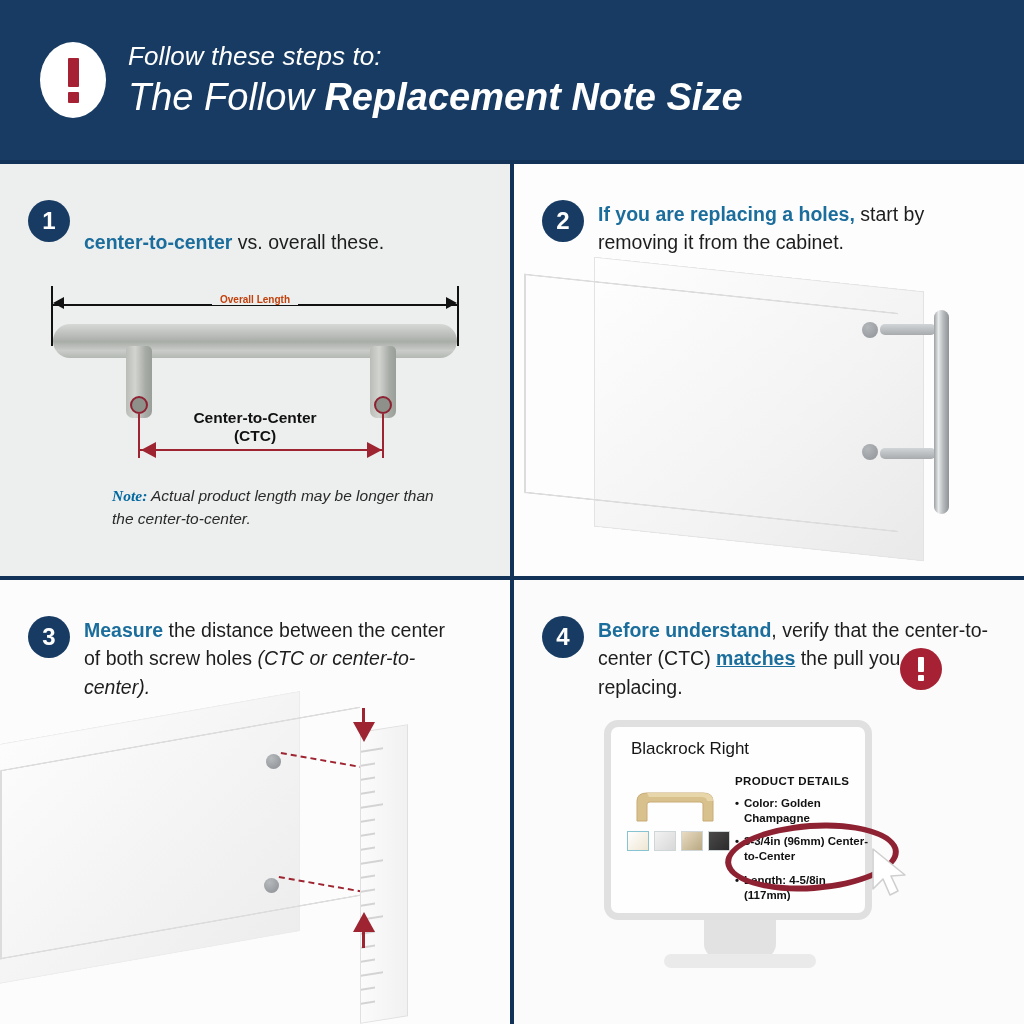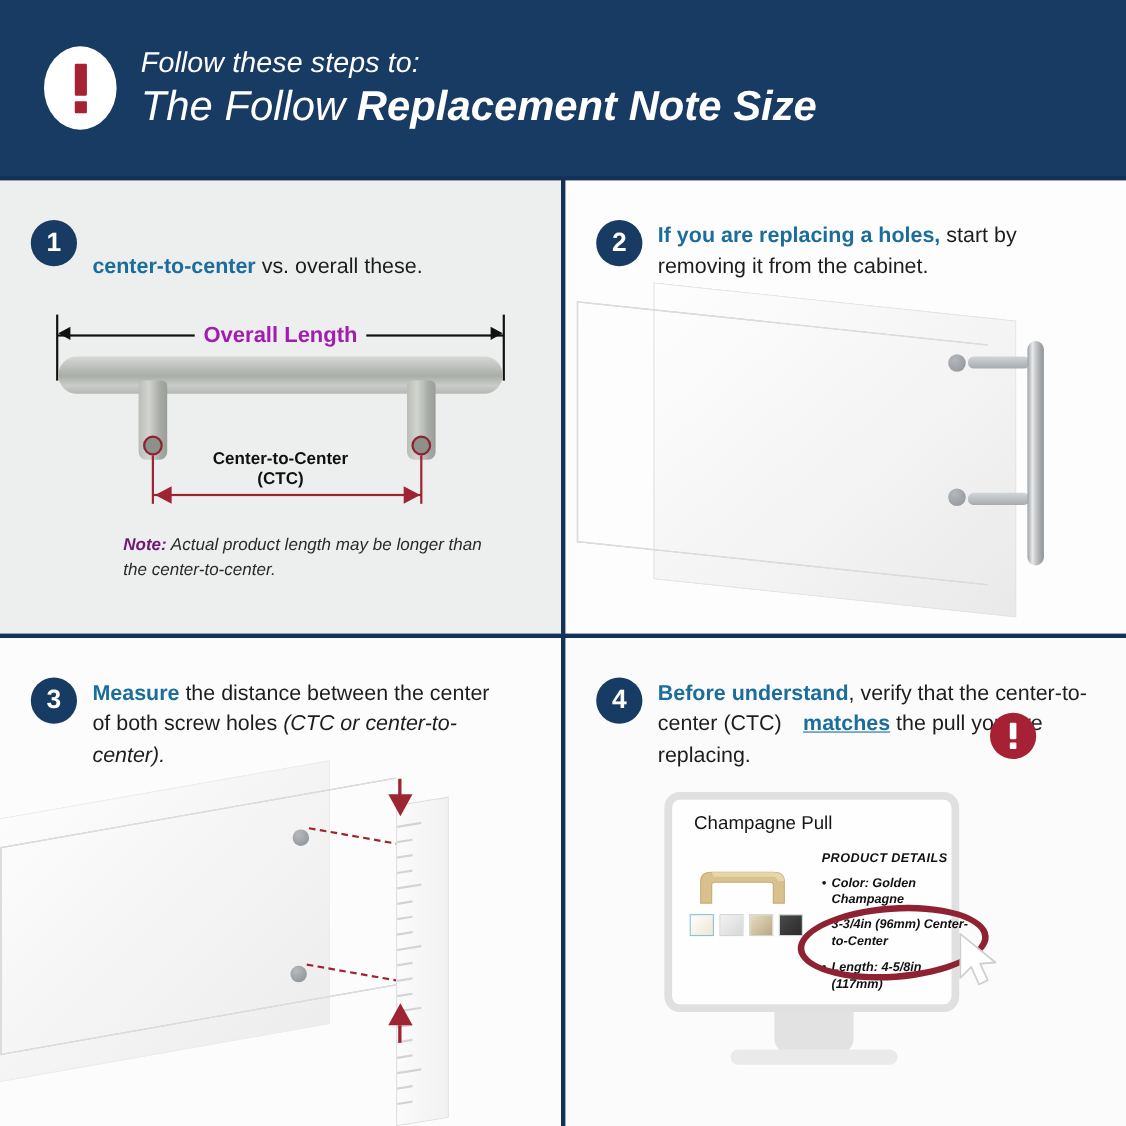--- a/index.html
+++ b/index.html
@@ -48,27 +48,27 @@
   .step-head{position:absolute;display:flex;align-items:flex-start;}
   .num{
     width:42px;height:42px;border-radius:50%;background:#173b63;
     color:#fff;font-size:24px;font-weight:700;
     display:flex;align-items:center;justify-content:center;
     flex:0 0 auto;
   }
   .step-copy{margin-left:14px;font-size:19.5px;line-height:1.45;color:#1d1d1d;}
   .step-copy .accent{color:#1b6d9c;font-weight:700;}
   .step-copy .ital{font-style:italic;}
-  .step-copy .link{color:#1b6d9c;font-weight:700;text-decoration:underline;margin-left:14px;}
+  .step-copy .link{color:#1b6d9c;font-weight:700;text-decoration:underline;}
 
   
   .diagram{position:absolute;left:40px;top:130px;width:430px;height:180px;}
   .ol-label{
     position:absolute;left:0;top:0;width:430px;text-align:center;
-    font-size:20px;font-weight:700;color:#a21caf;
+    font-size:10px;font-weight:700;color:#c2410c;
   }
   .ol-label span{background:#edeeee;padding:0 8px;position:relative;z-index:2;}
   .ol-line{position:absolute;left:12px;top:10px;width:406px;height:2px;background:#111;}
   .tick{position:absolute;width:2px;height:60px;background:#111;top:-8px;}
   .tick.l{left:11px;} .tick.r{left:417px;}
   .arw{position:absolute;top:3px;width:0;height:0;
        border-top:6px solid transparent;border-bottom:6px solid transparent;}
   .arw.l{left:13px;border-right:11px solid #111;}
   .arw.r{right:13px;border-left:11px solid #111;}
 
@@ -93,21 +93,21 @@
   .ctc-drop{position:absolute;width:2px;height:44px;background:#9d2430;top:120px;}
   .ctc-drop.l{left:98px;} .ctc-drop.r{left:342px;}
   .carw{position:absolute;top:148px;width:0;height:0;
         border-top:8px solid transparent;border-bottom:8px solid transparent;}
   .carw.l{left:101px;border-right:15px solid #9d2430;}
   .carw.r{left:327px;border-left:15px solid #9d2430;}
   .note{
     position:absolute;left:112px;top:320px;width:330px;
     font-size:15.5px;font-style:italic;line-height:1.5;color:#2a2a2a;
   }
-  .note b{color:#701a75;font-weight:700;}
+  .note b{color:#0369a1;font-weight:700;font-family:Liberation Serif, serif;}
 
   
   .cab2{position:absolute;left:80px;top:110px;width:330px;height:270px;
         background:linear-gradient(135deg,#fefefe 0%,#f3f3f3 60%,#e9e9e9 100%);
         box-shadow:0 0 0 1px #e3e3e3 inset;
         transform:skewY(6deg);}
   .cab2::after{content:"";position:absolute;left:-70px;top:24px;right:26px;bottom:26px;
         border:2px solid #dcdcdc;border-right:none;border-radius:1px;}
   .hole{position:absolute;width:16px;height:16px;border-radius:50%;
         background:radial-gradient(circle at 35% 30%,#b4b7ba,#8f9398);}
@@ -140,21 +140,21 @@
         background:#fefefe;border:7px solid #e0e0e0;border-radius:14px;box-sizing:border-box;}
   .mon-neck{position:absolute;left:190px;top:340px;width:72px;height:38px;
         background:#e2e2e2;border-radius:0 0 14px 14px;}
   .mon-base{position:absolute;left:150px;top:374px;width:152px;height:14px;
         background:#eaeaea;border-radius:8px;}
   .prod-title{position:absolute;left:20px;top:12px;font-size:17px;font-weight:400;color:#151515;}
   .prod-img{position:absolute;left:16px;top:44px;width:96px;height:56px;}
   .thumbs{position:absolute;left:16px;top:104px;display:flex;gap:5px;}
   .thumb{width:22px;height:20px;border:1px solid #cfd6d8;box-sizing:border-box;}
   .thumb.sel{border:1.5px solid #88c3d2;}
-  .details{position:absolute;left:136px;top:48px;width:138px;font-style:italic;}
+  .details{position:absolute;left:124px;top:48px;width:138px;}
   .det-h{font-size:11.5px;font-weight:700;letter-spacing:.4px;color:#111;margin-bottom:9px;}
   .det-li{font-size:11.5px;font-weight:700;line-height:1.28;color:#111;margin-bottom:9px;
         padding-left:9px;position:relative;}
   .det-li:before{content:"•";position:absolute;left:0;top:0;}
   .ellipse{position:absolute;left:114px;top:96px;width:162px;height:56px;
         border:6px solid #8e2232;border-radius:50%;transform:rotate(-4deg);}
   .cursor{position:absolute;left:258px;top:120px;width:42px;height:52px;}
   .warn4{position:absolute;left:386px;top:68px;width:42px;height:42px;border-radius:50%;
         background:#a52133;display:flex;align-items:center;justify-content:center;}
   .warn4 .stem{width:6px;height:15px;background:#fff;border-radius:1px;}
@@ -277,21 +277,21 @@
     <div class="panel p4">
       <div class="step-head" style="left:28px;top:36px;width:450px;">
         <div class="num">4</div>
         <div class="step-copy"><span class="accent">Before understand</span><span>, verify that the center-to-center (CTC) </span><span class="link">matches</span><span> the pull you are replacing.</span></div>
       </div>
 
       <div class="mon-neck"></div>
       <div class="mon-base"></div>
 
       <div class="monitor">
-        <div class="prod-title">Champagne Pull</div>
+        <div class="prod-title">Blackrock Right</div>
 
         <svg class="prod-img" viewBox="0 0 96 56">
           <path d="M10 50 L10 30 Q10 22 20 22 L76 22 Q86 22 86 30 L86 50 L76 50 L76 33 Q76 31 73 31 L23 31 Q20 31 20 33 L20 50 Z" fill="#d9c18d" stroke="#c8ab74" stroke-width="1"></path>
           <path d="M20 22 L76 22 Q86 22 86 30 L80 30 Q80 26 74 26 L22 26 Z" fill="#e8d6ab"></path>
         </svg>
 
         <div class="thumbs">
           <span class="thumb sel" style="background:linear-gradient(135deg,#fff,#efe6d2);"></span>
           <span class="thumb" style="background:linear-gradient(135deg,#f2f2f2,#d8d8d8);"></span>
           <span class="thumb" style="background:linear-gradient(135deg,#e8dcc2,#b9a882);"></span>

